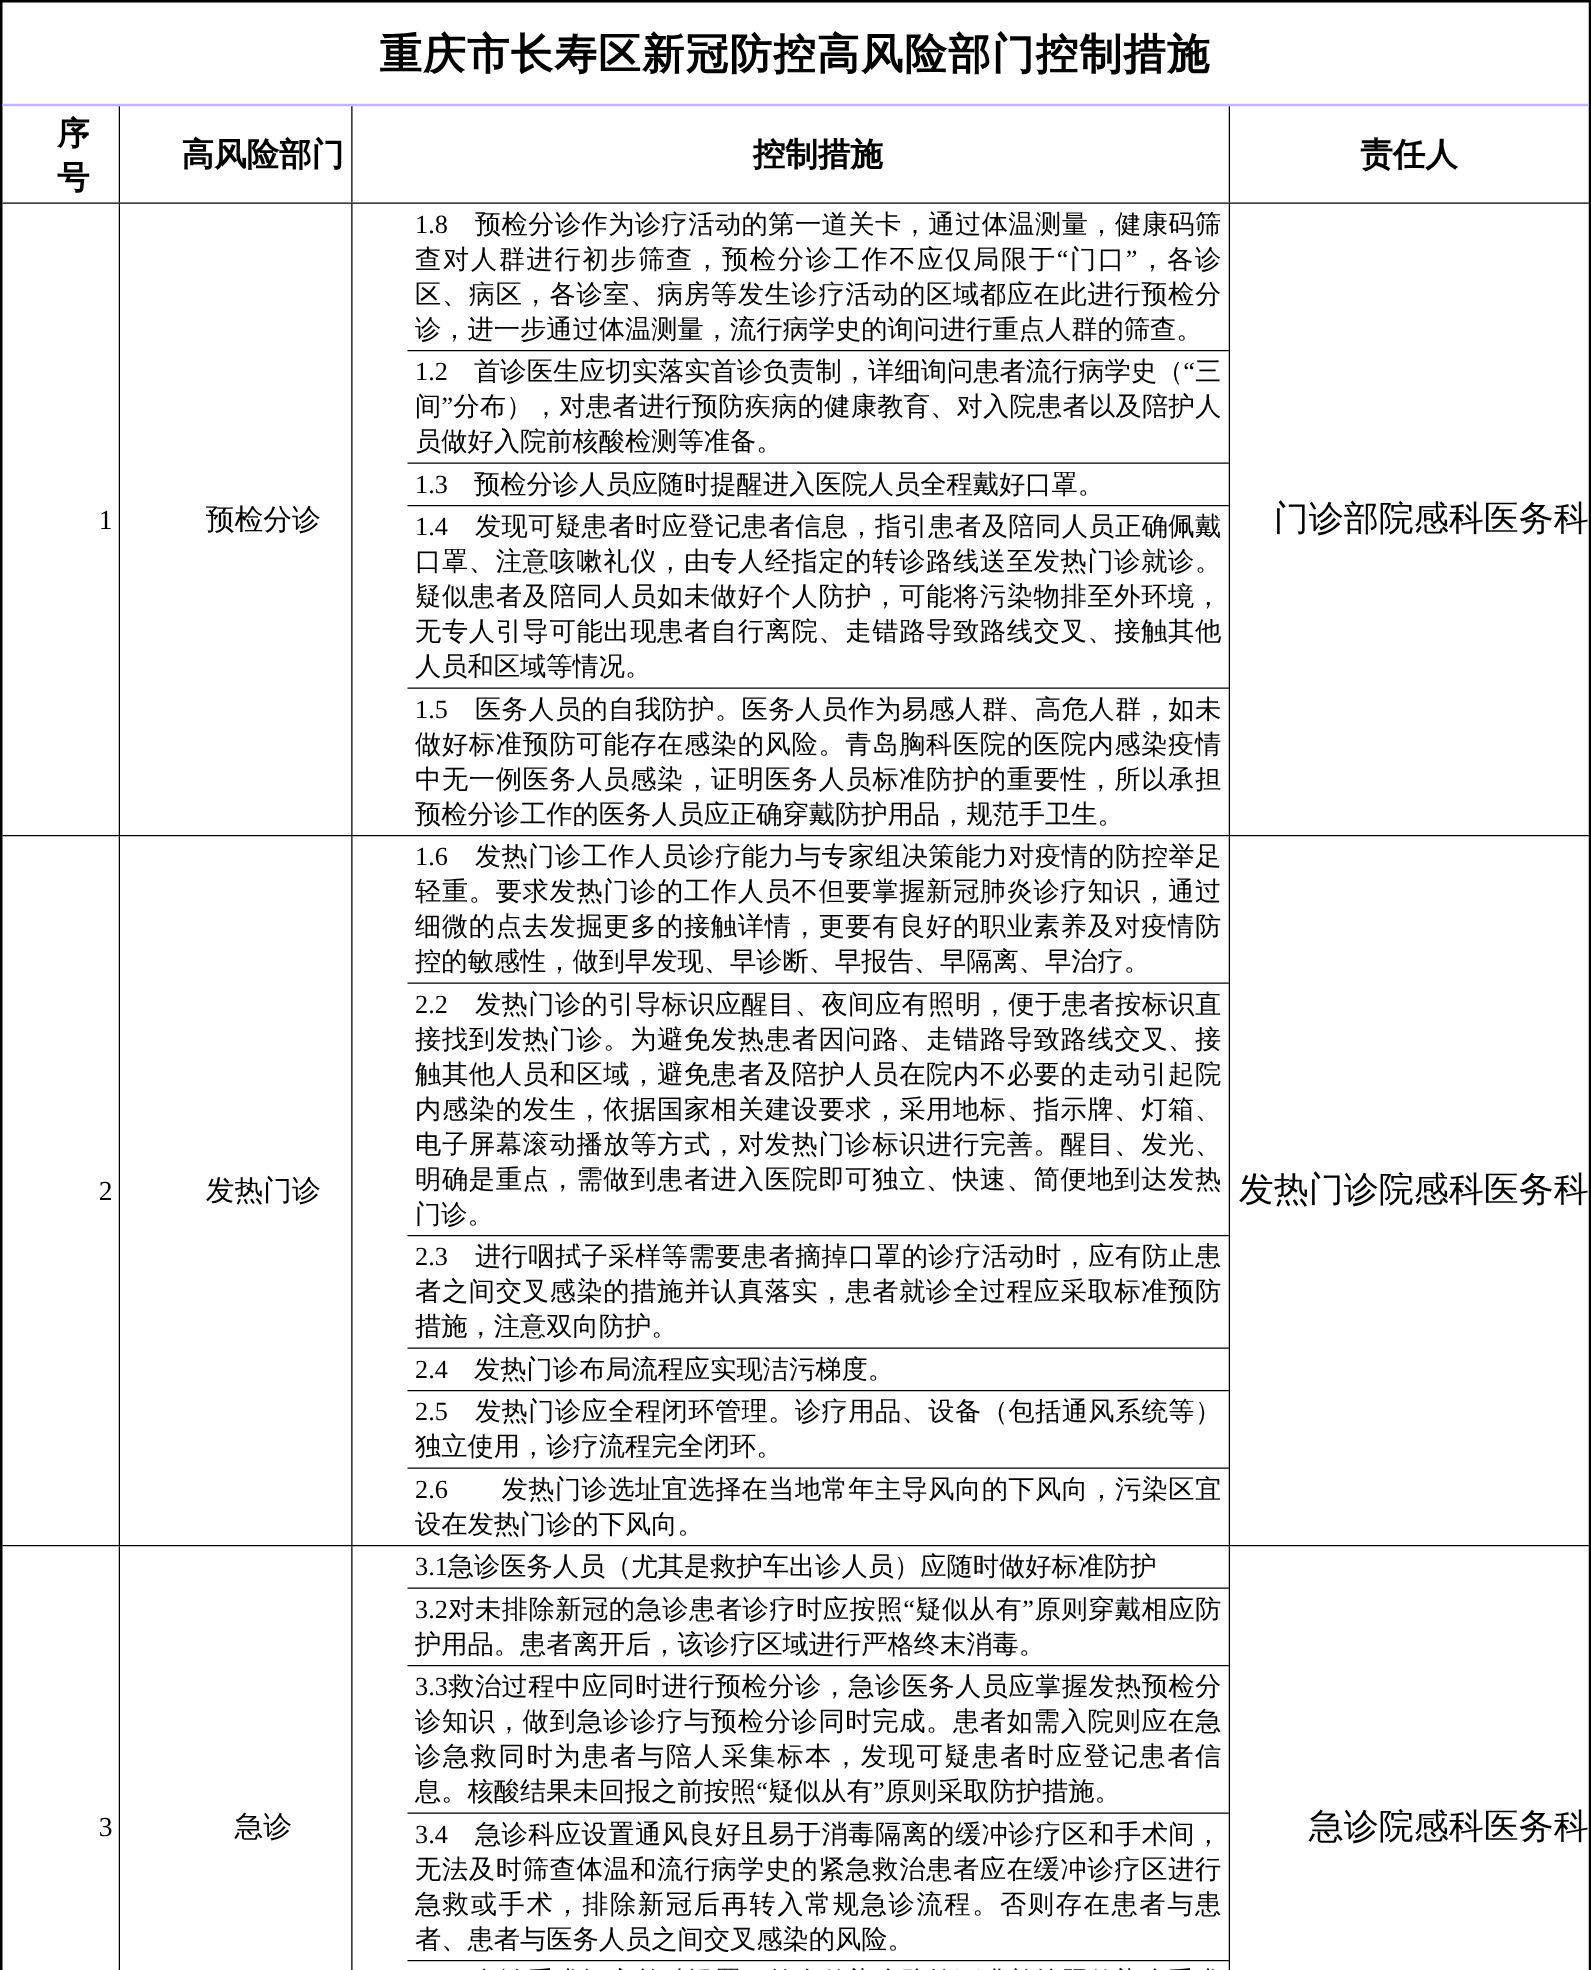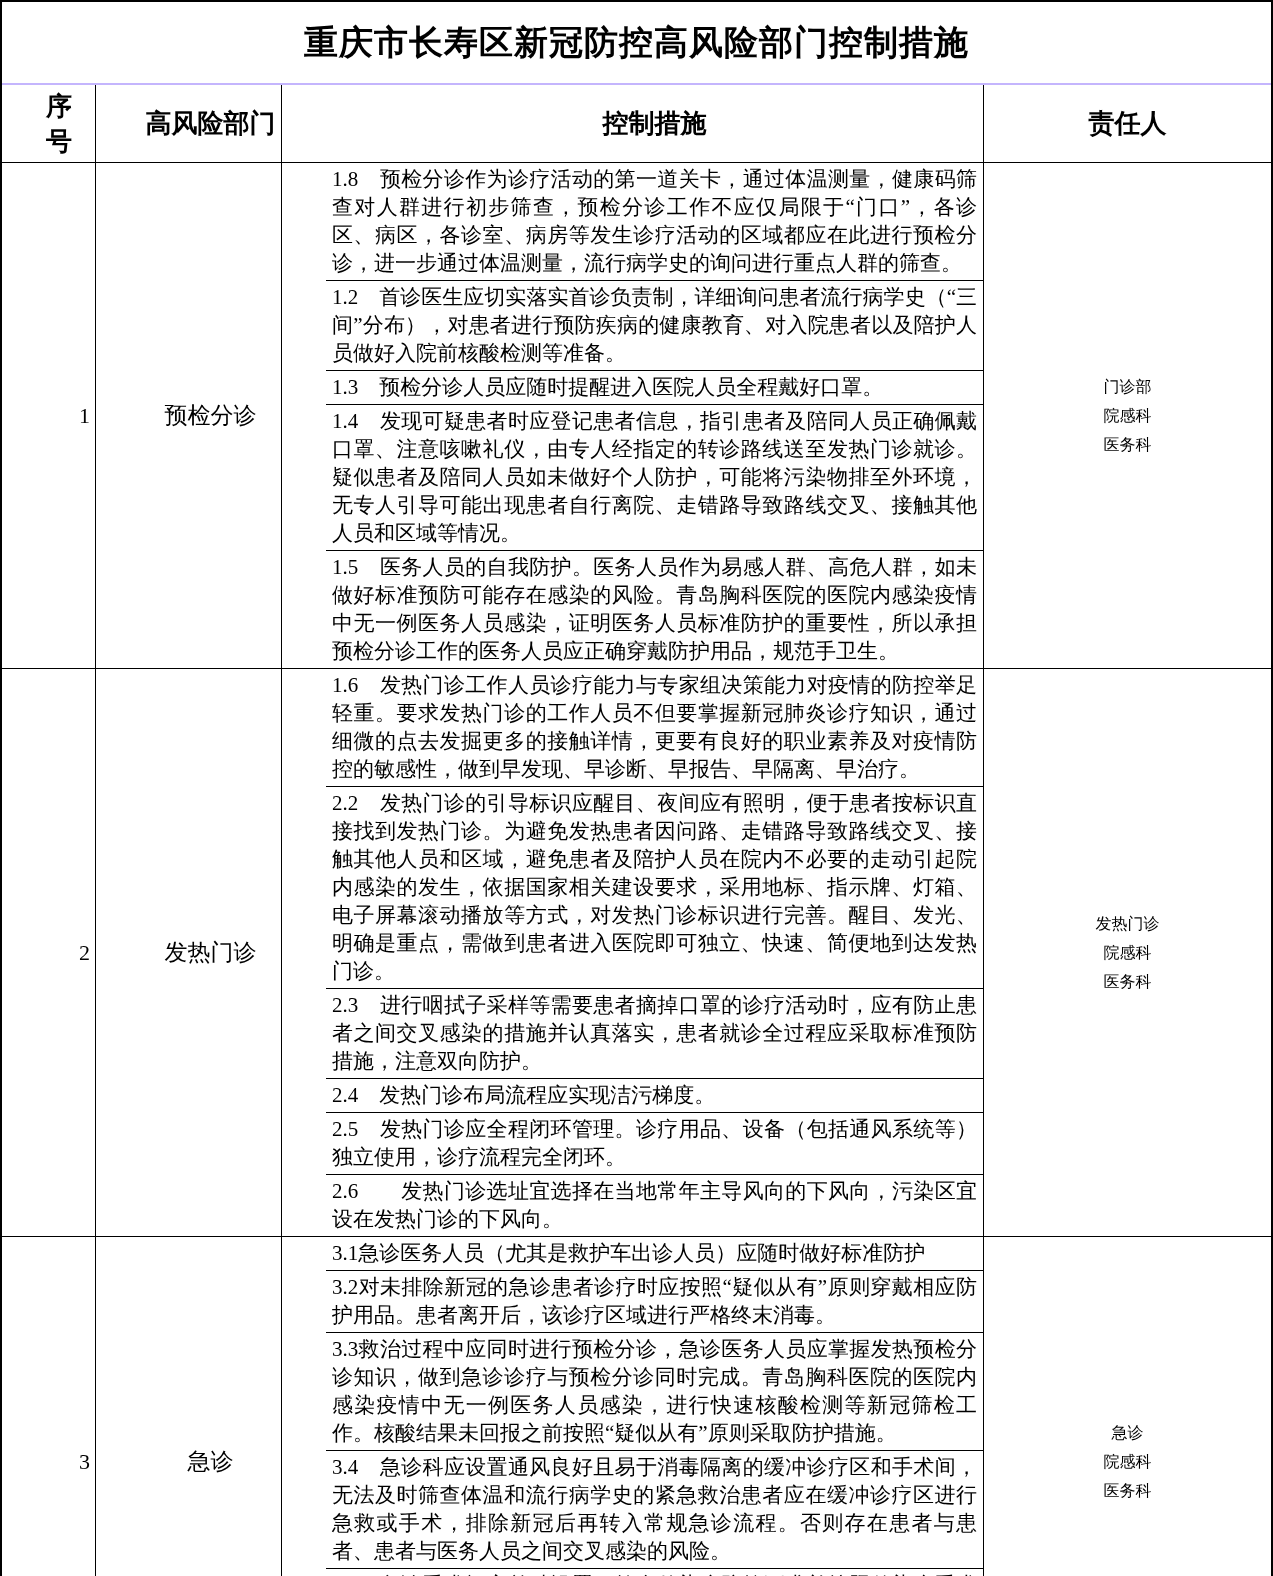--- a/index.html
+++ b/index.html
@@ -56,24 +56,23 @@
   .measure {
     flex: 1 0 auto;
     padding: 2px 6px 3px 6px;
     font-size: 21px;
     line-height: 28px;
     text-align: justify;
   }
   .measure + .measure { border-top: 1px solid #000; }
   .cell-resp {
     display: flex;
-    flex-direction: column;
     align-items: center;
-    justify-content: center;
-    font-size: 16px;
+    justify-content: flex-end;
+    font-size: 28px;
     line-height: 29px;
   }
 </style>
 </head>
 <body>
 
 <div class="page">
   <div class="title-row">重庆市长寿区新冠防控高风险部门控制措施</div>
   <div class="header-row">
     <div class="hcell vline">序号</div>
@@ -114,21 +113,21 @@
           <div>院感科</div>
           <div>医务科</div>
         </div>
       </div>
       <div class="dept-row">
         <div class="cell-index vline">3</div>
         <div class="cell-dept vline">急诊</div>
         <div class="cell-measures vline">
           <div class="measure">3.1急诊医务人员（尤其是救护车出诊人员）应随时做好标准防护</div>
           <div class="measure">3.2对未排除新冠的急诊患者诊疗时应按照“疑似从有”原则穿戴相应防护用品。患者离开后，该诊疗区域进行严格终末消毒。</div>
-          <div class="measure">3.3救治过程中应同时进行预检分诊，急诊医务人员应掌握发热预检分诊知识，做到急诊诊疗与预检分诊同时完成。青岛胸科医院的医院内感染疫情中无一例医务人员感染，进行快速核酸检测等新冠筛检工作。核酸结果未回报之前按照“疑似从有”原则采取防护措施。</div>
+          <div class="measure">3.3救治过程中应同时进行预检分诊，急诊医务人员应掌握发热预检分诊知识，做到急诊诊疗与预检分诊同时完成。患者如需入院则应在急诊急救同时为患者与陪人采集标本，发现可疑患者时应登记患者信息。核酸结果未回报之前按照“疑似从有”原则采取防护措施。</div>
           <div class="measure">3.4　急诊科应设置通风良好且易于消毒隔离的缓冲诊疗区和手术间，无法及时筛查体温和流行病学史的紧急救治患者应在缓冲诊疗区进行急救或手术，排除新冠后再转入常规急诊流程。否则存在患者与患者、患者与医务人员之间交叉感染的风险。</div>
           <div class="measure">3.5　急诊手术间宜单独设置，符合传染病防控要求并按照传染病手术间进行管理。无法单独设置的（如介入导管等手术）则应按照传染病“疑似从有”原则进行医务人员防护与环境终末消毒。否则可能因个人防护不足、环境消毒不彻底造成医务人员感染及其他患者的感染。</div>
         </div>
         <div class="cell-resp">
           <div>急诊</div>
           <div>院感科</div>
           <div>医务科</div>
         </div>
       </div>
     </div>

